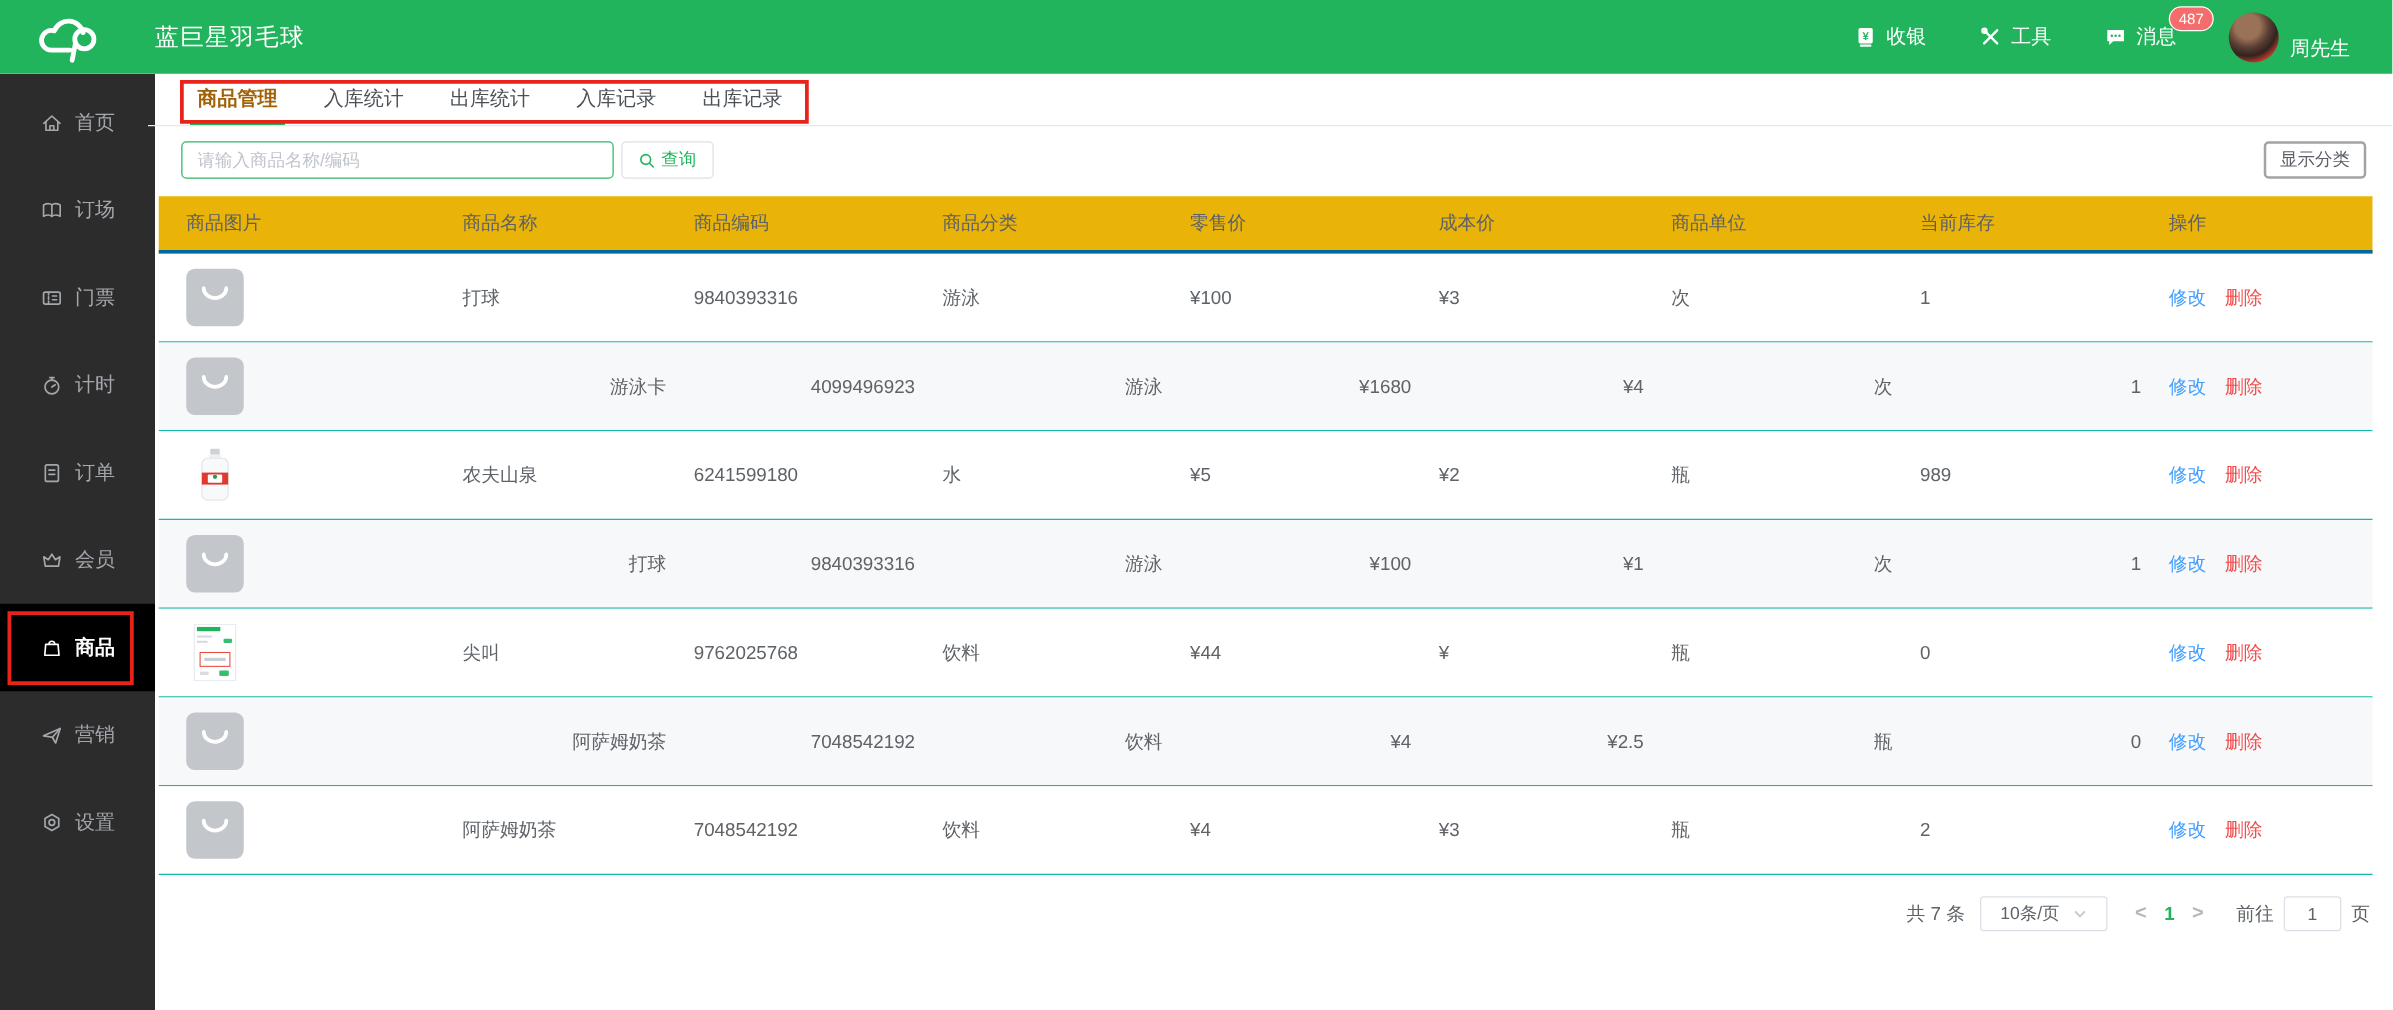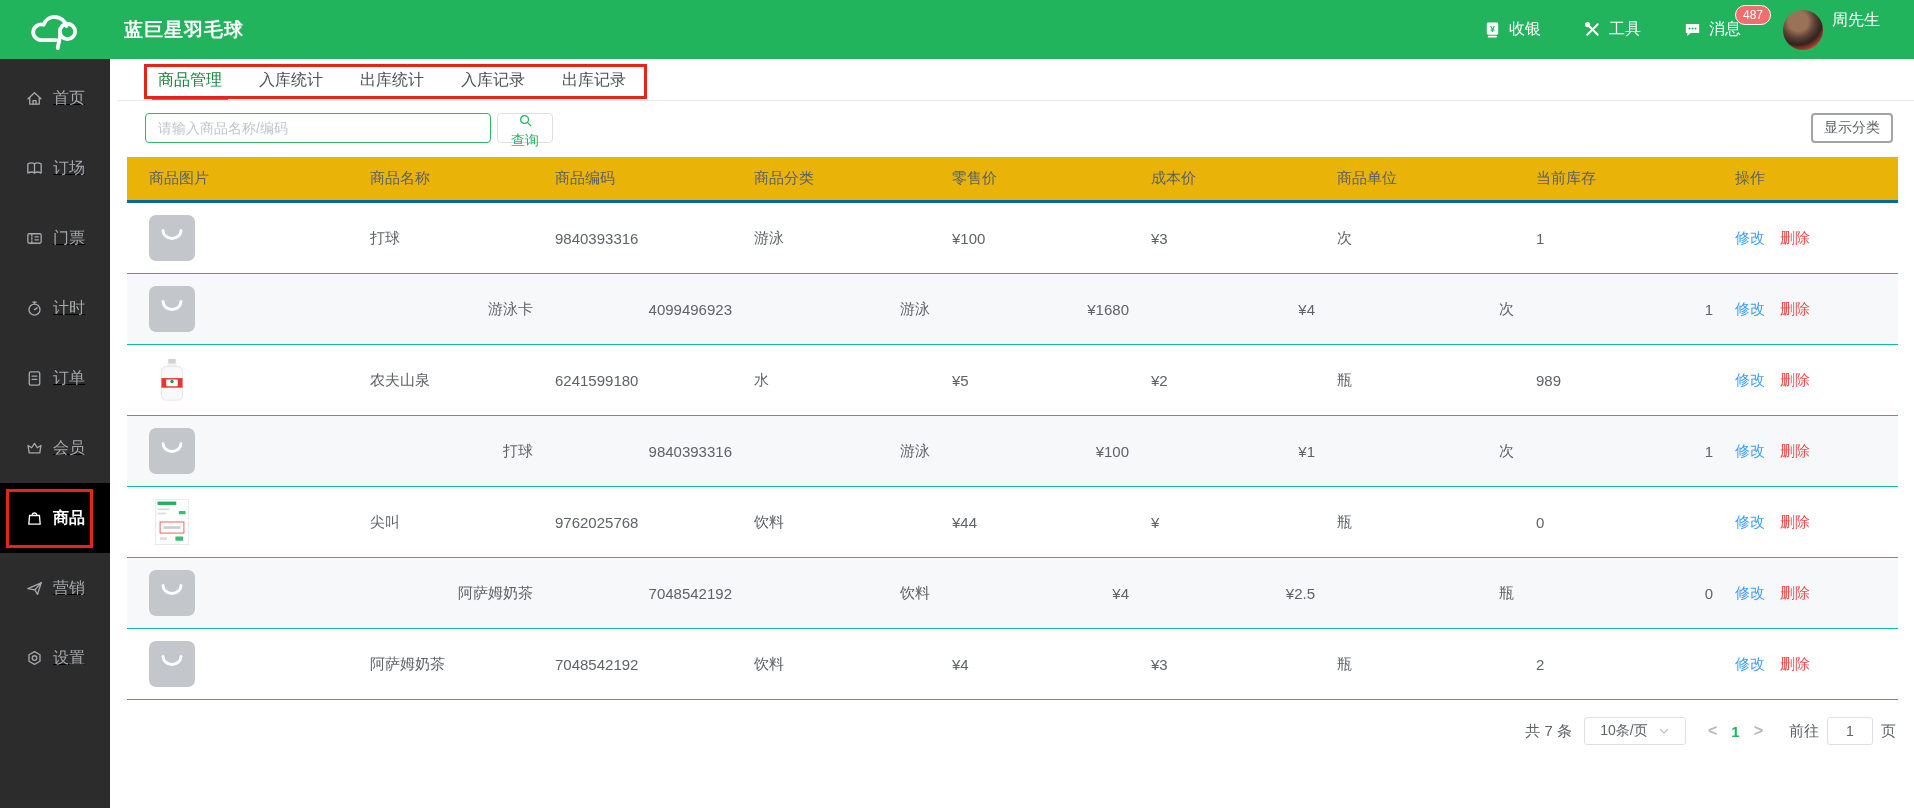--- a/index.html
+++ b/index.html
@@ -2,49 +2,49 @@
 <html><head>
 <meta charset="utf-8">
 <style>
   * { box-sizing: border-box; margin: 0; padding: 0; }
   html,body { width: 1914px; height: 808px; overflow: hidden; }
   body { font-family: "Liberation Sans", "DejaVu Sans", sans-serif; background: #fff; }
 
   
   .topbar { position: relative; height: 59px; background: #21b45c; display: flex; align-items: center; padding: 0 34px 0 24px; }
   .logo svg { width: 64px; height: 44px; display: block; }
-  .brand { margin-left: 36px; color: #fff; font-size: 19px; font-weight: 700; letter-spacing: 1px; }
+  .brand { margin-left: 36px; color: #fff; font-size: 19px; font-weight: 400; letter-spacing: 1px; }
   .hnav { margin-left: auto; display: flex; align-items: center; gap: 42px; }
   .hitem { display: flex; align-items: center; gap: 7px; color: #fff; font-size: 16px; cursor: pointer; position: relative; }
   .hicon svg { width: 19px; height: 19px; display: block; }
   .badge { position: absolute; top: -14px; right: -30px; background: #f56c6c; color: #fff; border: 1px solid #fff; border-radius: 10px; font-size: 12px; line-height: 1; padding: 3px 7px; }
-  .userbox { display: flex; align-items: flex-start; gap: 9px; cursor: pointer; }
+  .userbox { display: flex; align-items: flex-end; gap: 9px; cursor: pointer; }
   .avatar { width: 40px; height: 40px; border-radius: 50%; background: radial-gradient(circle at 38% 28%, #9a7257 0 26%, #5c4034 44%, #30231e 62%, #c23b2e 78%, #7e1d1a 100%); }
   .uname { color: #fff; font-size: 16px; }
 
   
-  .sidebar { position: fixed; left: 0; top: 59px; bottom: 0; width: 110px; background: #2c2c2c; padding-top: 4px; text-decoration: underline; }
+  .sidebar { position: fixed; left: 0; top: 59px; bottom: 0; width: 124px; background: #2c2c2c; padding-top: 4px; }
   .side-item { position: relative; height: 70px; display: flex; align-items: center; justify-content: center; gap: 9px; color: #a4a7ac; font-size: 16px; cursor: pointer; }
   .side-item svg { width: 19px; height: 19px; fill: none; stroke: currentColor; stroke-width: 1.4; stroke-linecap: round; stroke-linejoin: round; display: block; }
   .side-item.active { background: #000; color: #fff; font-weight: 700; }
   .nav-annotation { position: absolute; left: 6px; right: 17px; top: 6px; bottom: 5px; border: 3px solid #e8231a; pointer-events: none; }
 
   
   .main { margin-left: 118px; }
 
   .tabbar { position: relative; height: 42px; border-bottom: 1px solid #e6e8eb; display: flex; align-items: stretch; padding-left: 40px; gap: 37px; }
   .tab { position: relative; font-size: 16px; color: #4c5156; line-height: 41px; cursor: pointer; white-space: nowrap; }
-  .tab.active { color: #15803d; }
+  .tab.active { color: #a16207; font-weight: bold; }
   .tab.active::after { content: ""; position: absolute; left: -6px; right: -6px; bottom: 0; height: 3px; background: #21b45c; }
   .tabs-annotation { position: absolute; left: 26px; top: 5px; width: 503px; height: 35px; border: 3px solid #e8231a; pointer-events: none; z-index: 2; }
 
   .toolbar { display: flex; align-items: center; margin: 12px 21px 0 27px; height: 30px; }
   .search { width: 346px; height: 30px; border: 1px solid #2fb566; border-radius: 4px; padding: 0 12px; font-size: 14px; color: #333; outline: none; font-family: inherit; }
   .search::placeholder { color: #c0c4cc; }
-  .btn-query { margin-left: 6px; height: 30px; padding: 0 13px; background: #fff; border: 1px solid #dcdfe6; border-radius: 4px; color: #21b45c; font-size: 14px; display: flex; align-items: center; gap: 5px; cursor: pointer; font-family: inherit; flex-direction: column; }
+  .btn-query { margin-left: 6px; height: 30px; padding: 0 13px; background: #fff; border: 1px solid #dcdfe6; border-radius: 4px; color: #21b45c; font-size: 14px; display: flex; align-items: center; gap: 5px; cursor: pointer; font-family: inherit; }
   .btn-query svg { width: 13px; height: 13px; display: block; }
   .tb-btns { display: flex; align-items: center; gap: 12px; margin-left: 14px; }
   .btn { height: 30px; padding: 0 11px; border: none; border-radius: 4px; color: #fff; font-size: 14px; cursor: pointer; font-family: inherit; white-space: nowrap; }
   .btn-green { background: #21b45c; }
   .btn-orange { background: #fb9b18; }
   .btn-blue { background: #409eff; }
   .btn-showcat { margin-left: auto; height: 30px; padding: 0 11px; background: #fff; border: 2px solid #a3a3a3; border-radius: 4px; color: #5b6066; font-size: 14px; cursor: pointer; font-family: inherit; }
 
   
   .table { margin: 14px 16px 0 9px; }

